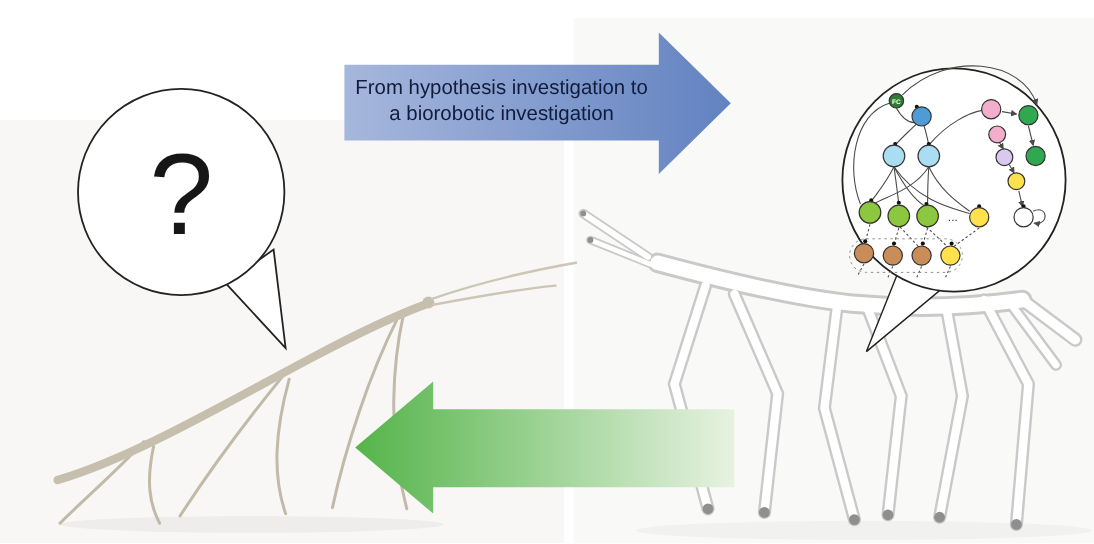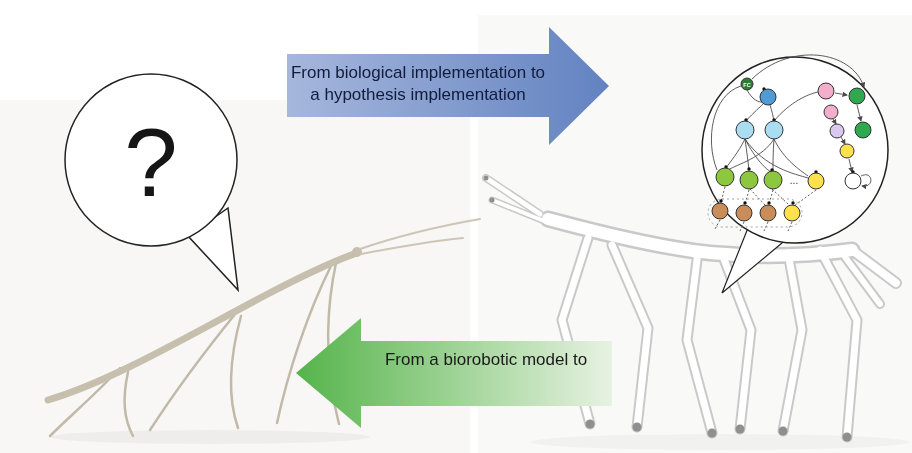--- a/index.html
+++ b/index.html
@@ -176,22 +176,21 @@
           <circle cx="768" cy="213" r="8" fill="#c98d5a" stroke="#333" stroke-width="1"></circle>
           <circle cx="792" cy="213" r="8" fill="#ffe14d" stroke="#333" stroke-width="1"></circle>
         </g>
 
       <text x="747" y="86.5" font-size="5.5" text-anchor="middle" fill="#ffffff" font-weight="bold">FC</text>
       <text x="794" y="184" font-size="10" text-anchor="middle" fill="#333333">...</text>
     </g>
   </svg>
 
   <div class="label top-label">
-    <div>From biological implementation to</div>
-    <div>a hypothesis implementation</div>
+    <div>From hypothesis investigation to</div>
+    <div>a biorobotic investigation</div>
   </div>
   <div class="label bottom-label">
-    <div>From a biorobotic model to</div>
   </div>
 
   <div class="qmark">?</div>
 
 </div>
 
 </body></html>

